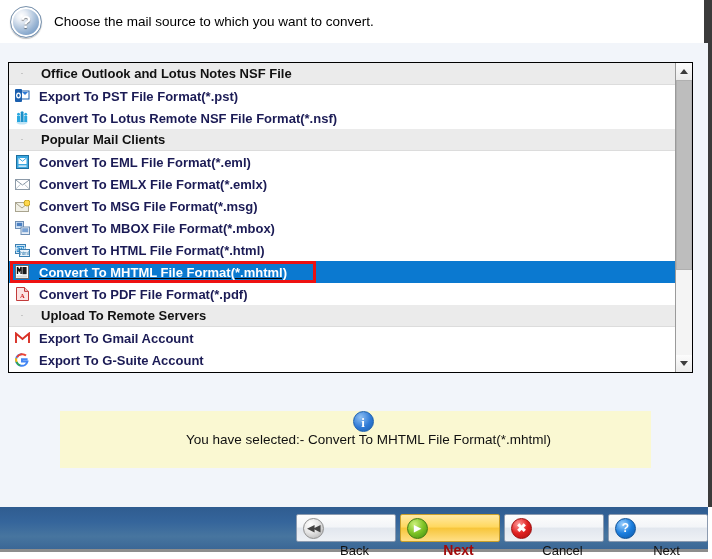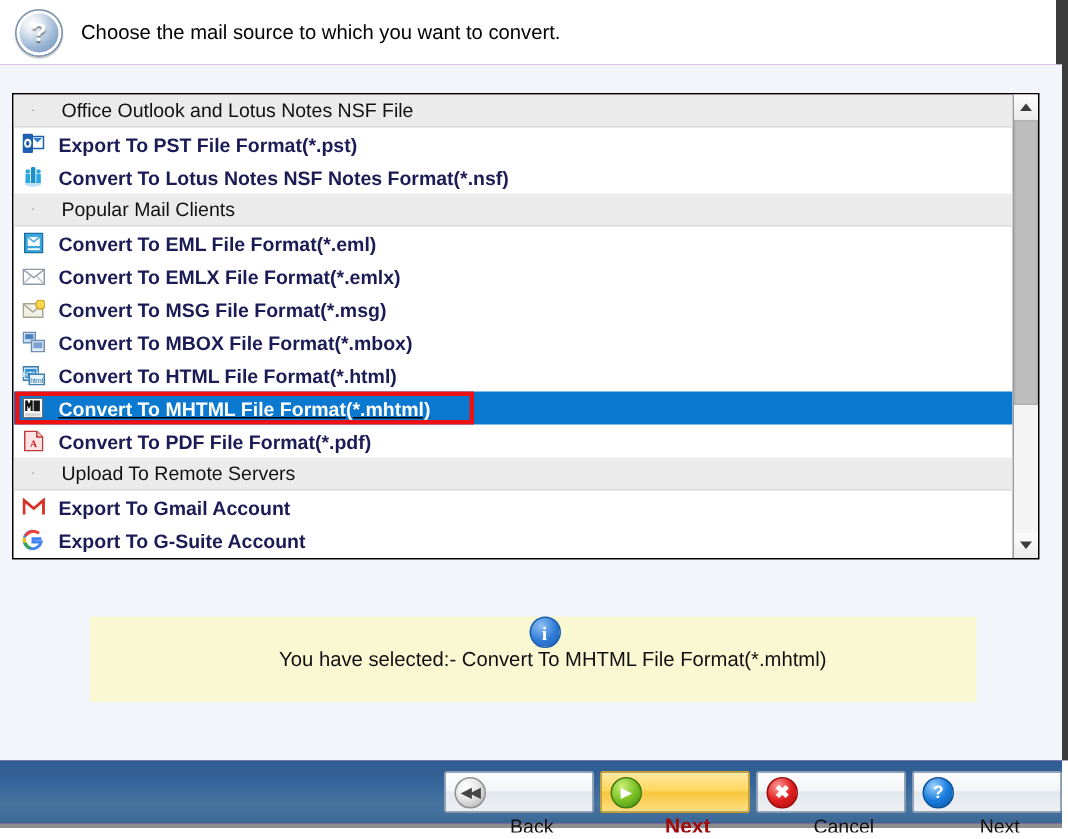--- a/index.html
+++ b/index.html
@@ -14,21 +14,21 @@
     font-family: "Liberation Sans", sans-serif;
     font-size: 13px;
     color: #000000;
     position: relative;
   }
   #app {
     position: absolute;
     left: 0; top: 0;
     width: 712px;
     height: 551px;
-    background: #a21caf;
+    background: #14b8a6;
     box-sizing: border-box;
   }
 
   
   .header {
     position: absolute;
     left: 0; top: 0;
     width: 708px;
     height: 43px;
     background: #ffffff;
@@ -121,21 +121,21 @@
   }
   .row.group .glyph {
     width: 18px;
     flex: 0 0 18px;
     text-align: center;
     color: #9a9a9a;
     font-size: 9px;
     line-height: 1;
   }
   .row.group .label {
-    font-weight: normal;
+    font-weight: bold;
     font-size: 13px;
     color: #111111;
     margin-left: 10px;
   }
   .row.item .icon-wrap {
     width: 18px;
     flex: 0 0 18px;
     height: 16px;
     display: flex;
     align-items: center;
@@ -382,21 +382,21 @@
               <svg class="ic" width="14" height="14" viewBox="0 0 14 14">
                 <ellipse cx="7" cy="11.5" rx="5.5" ry="2" fill="#bfe3f5"></ellipse>
                 <rect x="2" y="5" width="3" height="6" fill="#29a8e0"></rect>
                 <rect x="5.6" y="3" width="3" height="8" fill="#1b8fc9"></rect>
                 <rect x="9.2" y="5" width="3" height="6" fill="#29a8e0"></rect>
                 <circle cx="3.5" cy="3.3" r="1.5" fill="#29a8e0"></circle>
                 <circle cx="7.1" cy="1.8" r="1.6" fill="#1b8fc9"></circle>
                 <circle cx="10.7" cy="3.3" r="1.5" fill="#29a8e0"></circle>
               </svg>
             </span>
-            <span class="label">Convert To Lotus Notes NSF Notes Format(*.nsf)</span>
+            <span class="label">Convert To Lotus Remote NSF File Format(*.nsf)</span>
           </div>
           <div class="row group">
             <span class="glyph">·</span>
             <span class="label">Popular Mail Clients</span>
           </div>
           <div class="row item">
             <span class="icon-wrap">
               <svg class="ic" width="13" height="14" viewBox="0 0 13 14">
                 <rect x="0.5" y="0.5" width="12" height="13" fill="#3aa7e0" stroke="#1c6e9e"></rect>
                 <rect x="2.5" y="3" width="8" height="6" fill="#ffffff"></rect>

